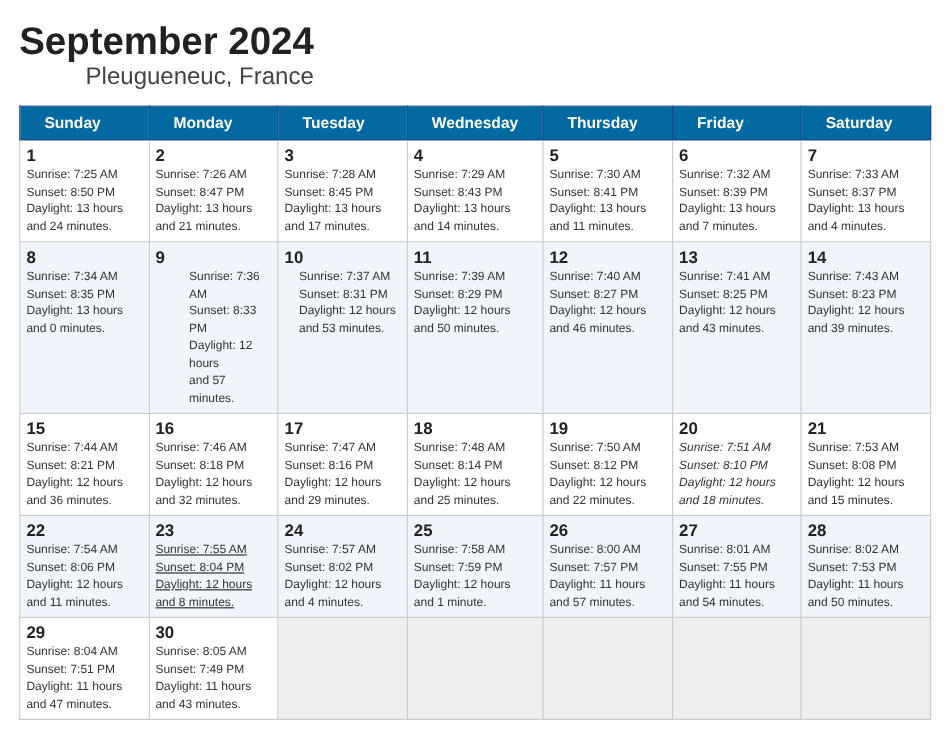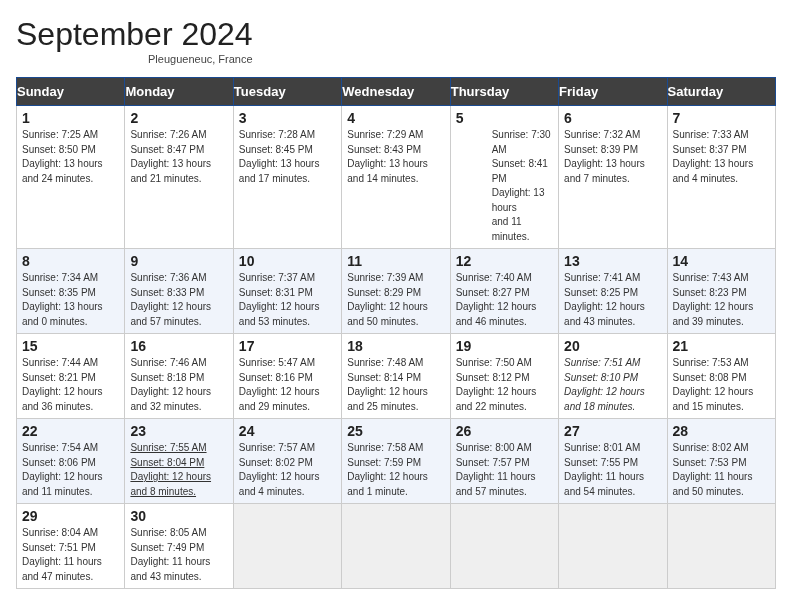--- a/index.html
+++ b/index.html
@@ -32,36 +32,36 @@
     }
     .logo-icon {
       width: 28px;
       height: 28px;
     }
     .title-block {
       text-align: right;
     }
     .month-title {
       font-size: 32px;
-      font-weight: normal;
+      font-weight: bold;
       color: #222;
     }
     .subtitle {
-      font-size: 11px;
+      font-size: 20px;
       color: #444;
     }
     table {
       width: 100%;
       border-collapse: collapse;
       font-size: 11px;
     }
     thead th {
-      background: #404040;
+      background: #0369a1;
       color: #fff;
-      padding: 6px 0;
+      padding: 6px 20px;
       text-align: left;
       font-size: 13px;
       font-weight: bold;
       border: 1px solid #1a4a90;
     }
     tbody td {
       border: 1px solid #ccc;
       vertical-align: top;
       padding: 4px 5px;
       width: 14.28%;
@@ -137,21 +137,21 @@
         </td>
         <td>
           <span class="day-num">4</span>
           <div class="day-info" style="white-space: pre-line;">Sunrise: 7:29 AM
 Sunset: 8:43 PM
 Daylight: 13 hours
 and 14 minutes.</div>
         </td>
         <td>
           <span class="day-num">5</span>
-          <div class="day-info" style="white-space: pre-line; margin-left: 36px;">Sunrise: 7:30 AM
+          <div class="day-info" style="white-space: pre-line;">Sunrise: 7:30 AM
 Sunset: 8:41 PM
 Daylight: 13 hours
 and 11 minutes.</div>
         </td>
         <td>
           <span class="day-num">6</span>
           <div class="day-info" style="white-space: pre-line;">Sunrise: 7:32 AM
 Sunset: 8:39 PM
 Daylight: 13 hours
 and 7 minutes.</div>
@@ -167,28 +167,28 @@
       <tr>
         <td>
           <span class="day-num">8</span>
           <div class="day-info" style="white-space: pre-line;">Sunrise: 7:34 AM
 Sunset: 8:35 PM
 Daylight: 13 hours
 and 0 minutes.</div>
         </td>
         <td>
           <span class="day-num">9</span>
-          <div class="day-info" style="white-space: pre-line;">Sunrise: 7:36 AM
+          <div class="day-info" style="white-space: pre-line; margin-left: 28px;">Sunrise: 7:36 AM
 Sunset: 8:33 PM
 Daylight: 12 hours
 and 57 minutes.</div>
         </td>
         <td>
           <span class="day-num">10</span>
-          <div class="day-info" style="white-space: pre-line;">Sunrise: 7:37 AM
+          <div class="day-info" style="white-space: pre-line; margin-left: 12px;">Sunrise: 7:37 AM
 Sunset: 8:31 PM
 Daylight: 12 hours
 and 53 minutes.</div>
         </td>
         <td>
           <span class="day-num">11</span>
           <div class="day-info" style="white-space: pre-line;">Sunrise: 7:39 AM
 Sunset: 8:29 PM
 Daylight: 12 hours
 and 50 minutes.</div>
@@ -225,21 +225,21 @@
         </td>
         <td>
           <span class="day-num">16</span>
           <div class="day-info" style="white-space: pre-line;">Sunrise: 7:46 AM
 Sunset: 8:18 PM
 Daylight: 12 hours
 and 32 minutes.</div>
         </td>
         <td>
           <span class="day-num">17</span>
-          <div class="day-info" style="white-space: pre-line;">Sunrise: 5:47 AM
+          <div class="day-info" style="white-space: pre-line;">Sunrise: 7:47 AM
 Sunset: 8:16 PM
 Daylight: 12 hours
 and 29 minutes.</div>
         </td>
         <td>
           <span class="day-num">18</span>
           <div class="day-info" style="white-space: pre-line;">Sunrise: 7:48 AM
 Sunset: 8:14 PM
 Daylight: 12 hours
 and 25 minutes.</div>

